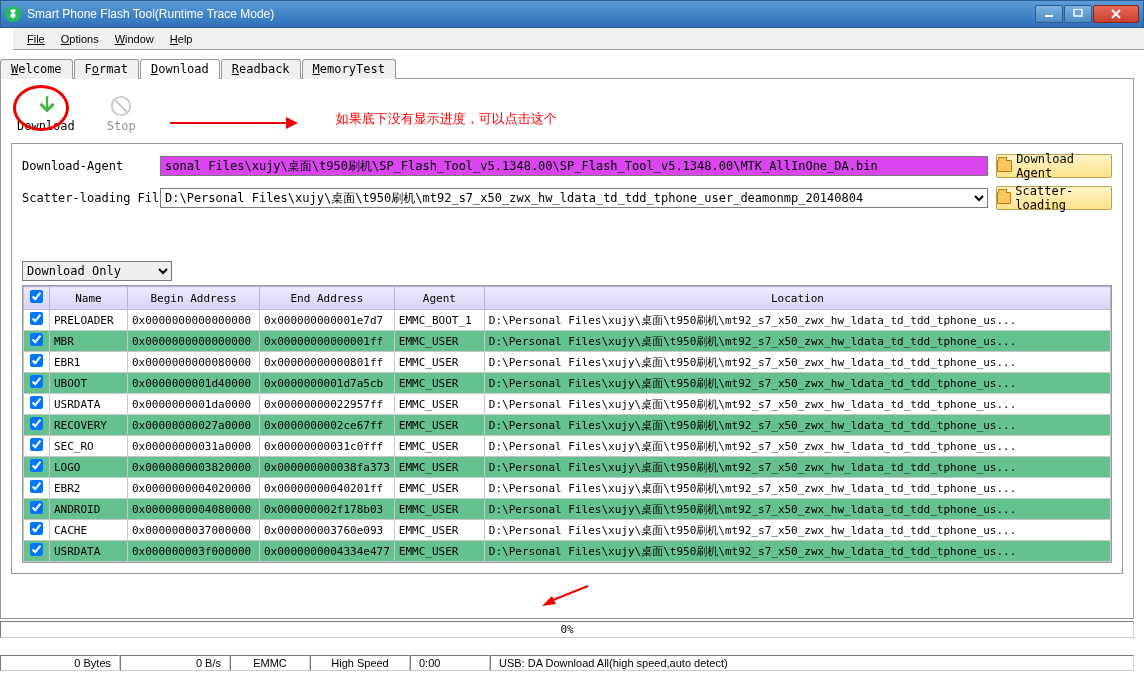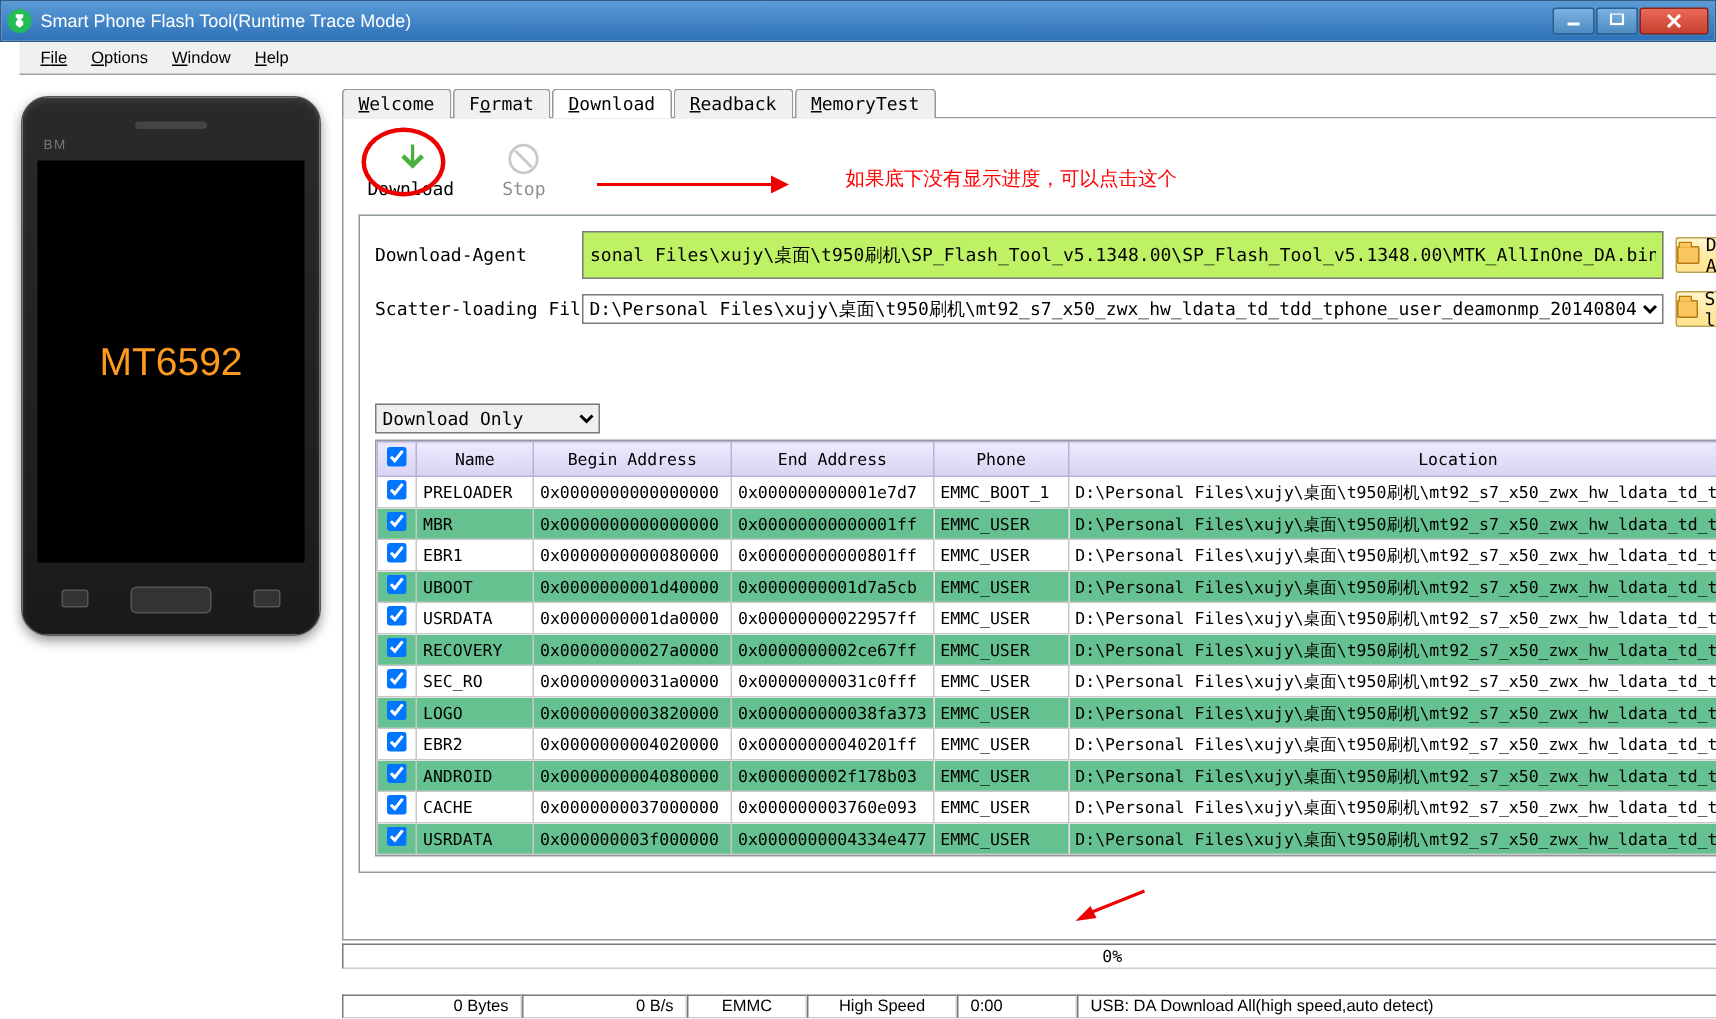--- a/index.html
+++ b/index.html
@@ -46,21 +46,21 @@
 .toolbtn { display:flex;flex-direction:column;align-items:center; cursor:pointer; }
 .toolbtn .ico { width:26px;height:26px;display:flex;align-items:center;justify-content:center; }
 .toolbtn.dis { opacity:0.45; }
 .annotation-red { color:#f00; font-family:"Microsoft YaHei","NSimSun"; font-size:13px; }
 .circle-red { border:3px solid #e00; width:56px;height:46px;border-radius:50%;position:absolute; pointer-events:none;}
 
 
 .filesel { border:1px solid #919b9c; padding:10px; margin-bottom:4px; font-family:"NSimSun",SimSun,monospace; font-size:12px;}
 .filerow { display:flex; align-items:center; margin-bottom:8px; }
 .filerow label { width:138px; white-space:nowrap; }
-.filerow input[type=text] { flex:1; border:1px solid #7a7a7a; height:32px; padding:1px 4px; font-family:inherit; font-size:12px; background:#bef264; }
+.filerow input[type=text] { flex:1; border:1px solid #7a7a7a; height:20px; padding:1px 4px; font-family:inherit; font-size:12px; background:#d946ef; }
 .filerow select { flex:1; border:1px solid #7a7a7a; height:20px; font-family:inherit; font-size:12px; background:#fff;}
 .filebtn { width:116px; height:24px; margin-left:8px; background:linear-gradient(#fff4c9,#ffe28a); border:1px solid #b9a14e; border-radius:2px; display:flex;align-items:center;justify-content:center;gap:4px;cursor:pointer; font-family:inherit;font-size:12px;}
 .filebtn .folder-ico{width:16px;height:12px;background:#f9c65f;border:1px solid #b87b11;border-radius:1px;position:relative;}
 .filebtn .folder-ico::before{content:'';position:absolute;top:-4px;left:0;width:7px;height:3px;background:#f9c65f;border:1px solid #b87b11;border-bottom:none;border-radius:1px 1px 0 0;}
 
 .combo-row { margin-top:2px; }
 .combo-row select { width:150px; border:1px solid #7a7a7a; height:20px; font-family:"NSimSun",SimSun,monospace;font-size:12px;margin-top:43px; }
 
 
 .tablewrap { border:1px solid #919b9c; margin-top:4px; flex:1; overflow:hidden; }
@@ -115,32 +115,20 @@
 
 <div class="menubar">
   <div class="menuitem"><span>F</span><span>ile</span></div>
   <div class="menuitem"><span>O</span>ptions</div>
   <div class="menuitem"><span>W</span>indow</div>
   <div class="menuitem"><span>H</span>elp</div>
 </div>
 
 <div class="mainarea">
 
-  <div class="sidebar">
-    <div class="phone">
-      <div class="speaker"></div>
-      <div class="bm">BM</div>
-      <div class="screen">
-        <span class="screen-text">MT6592</span>
-      </div>
-      <div class="navbtn l"></div>
-      <div class="homebtn"></div>
-      <div class="navbtn r"></div>
-    </div>
-  </div>
 
   <div class="content">
     <div class="tabs">
       <div class="tab"><u>W</u>elcome</div>
       <div class="tab">F<u>o</u>rmat</div>
       <div class="tab active"><u>D</u>ownload</div>
       <div class="tab"><u>R</u>eadback</div>
       <div class="tab"><u>M</u>emoryTest</div>
     </div>
 
@@ -198,21 +186,21 @@
         </div>
 
         <div class="tablewrap">
           <table>
             <thead>
               <tr>
                 <th class="chk"><input type="checkbox" checked="" style=""></th>
                 <th class="col-name">Name</th>
                 <th class="col-begin">Begin Address</th>
                 <th class="col-end">End Address</th>
-                <th class="col-region">Phone</th>
+                <th class="col-region">Agent</th>
                 <th>Location</th>
               </tr>
             </thead>
             <tbody id="tb">
                 <tr class="white">
                   <td class="chk"><input type="checkbox" checked="" style=""></td>
                   <td>PRELOADER</td>
                   <td>0x0000000000000000</td>
                   <td>0x000000000001e7d7</td>
                   <td>EMMC_BOOT_1</td>

